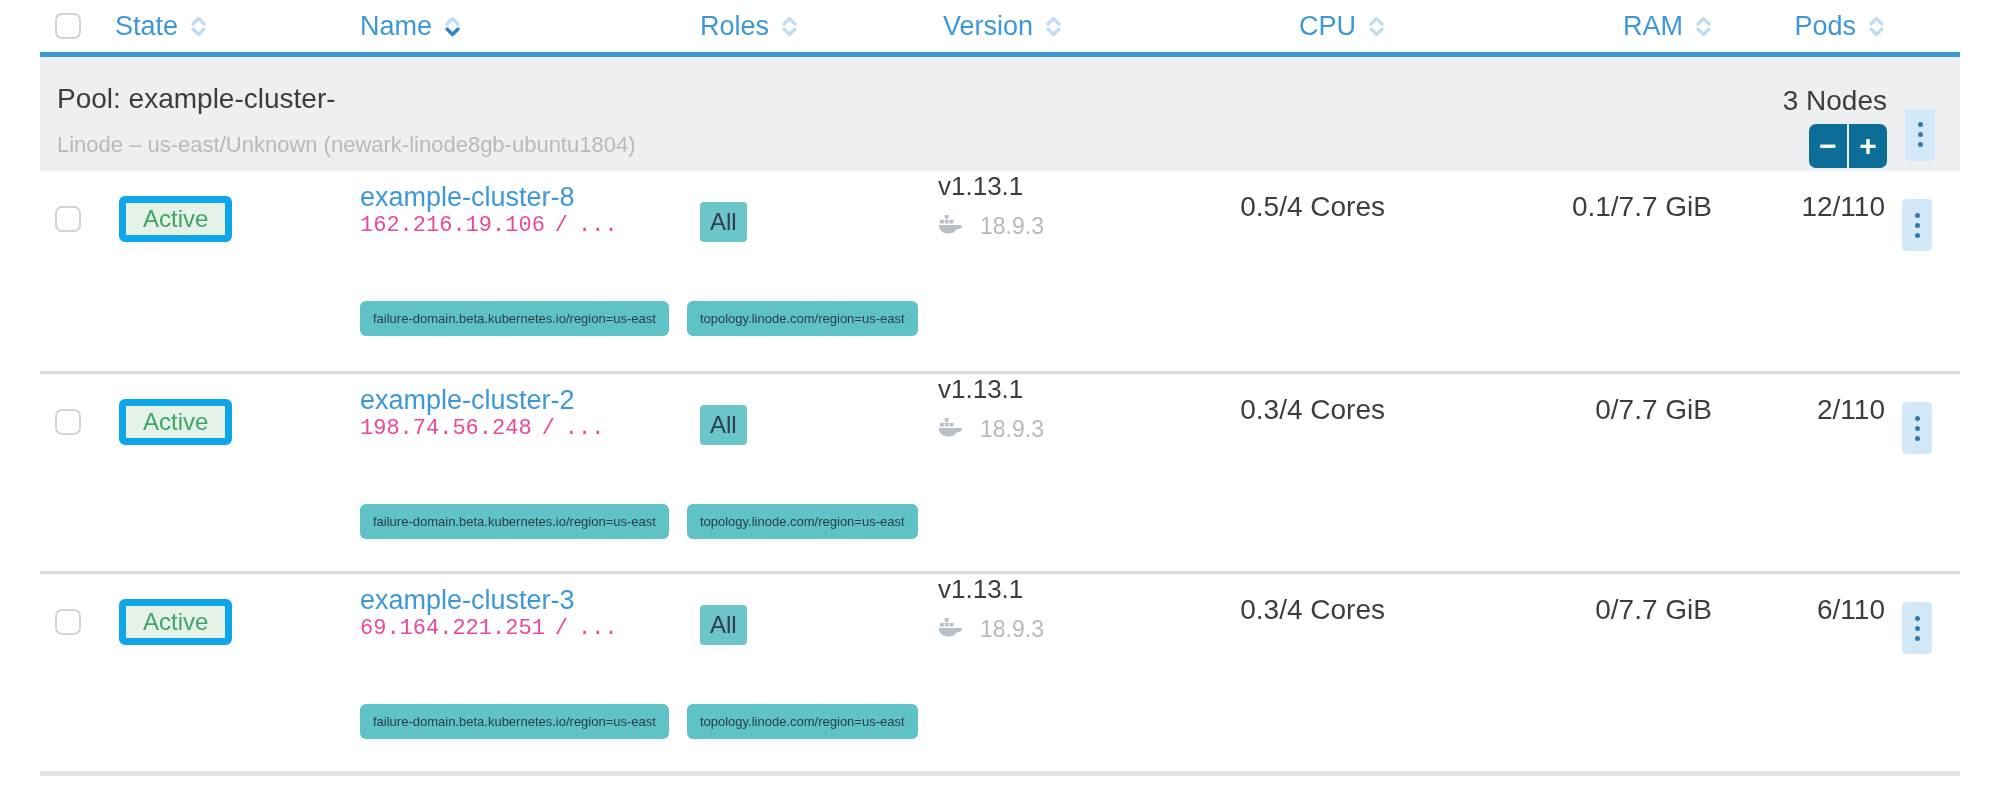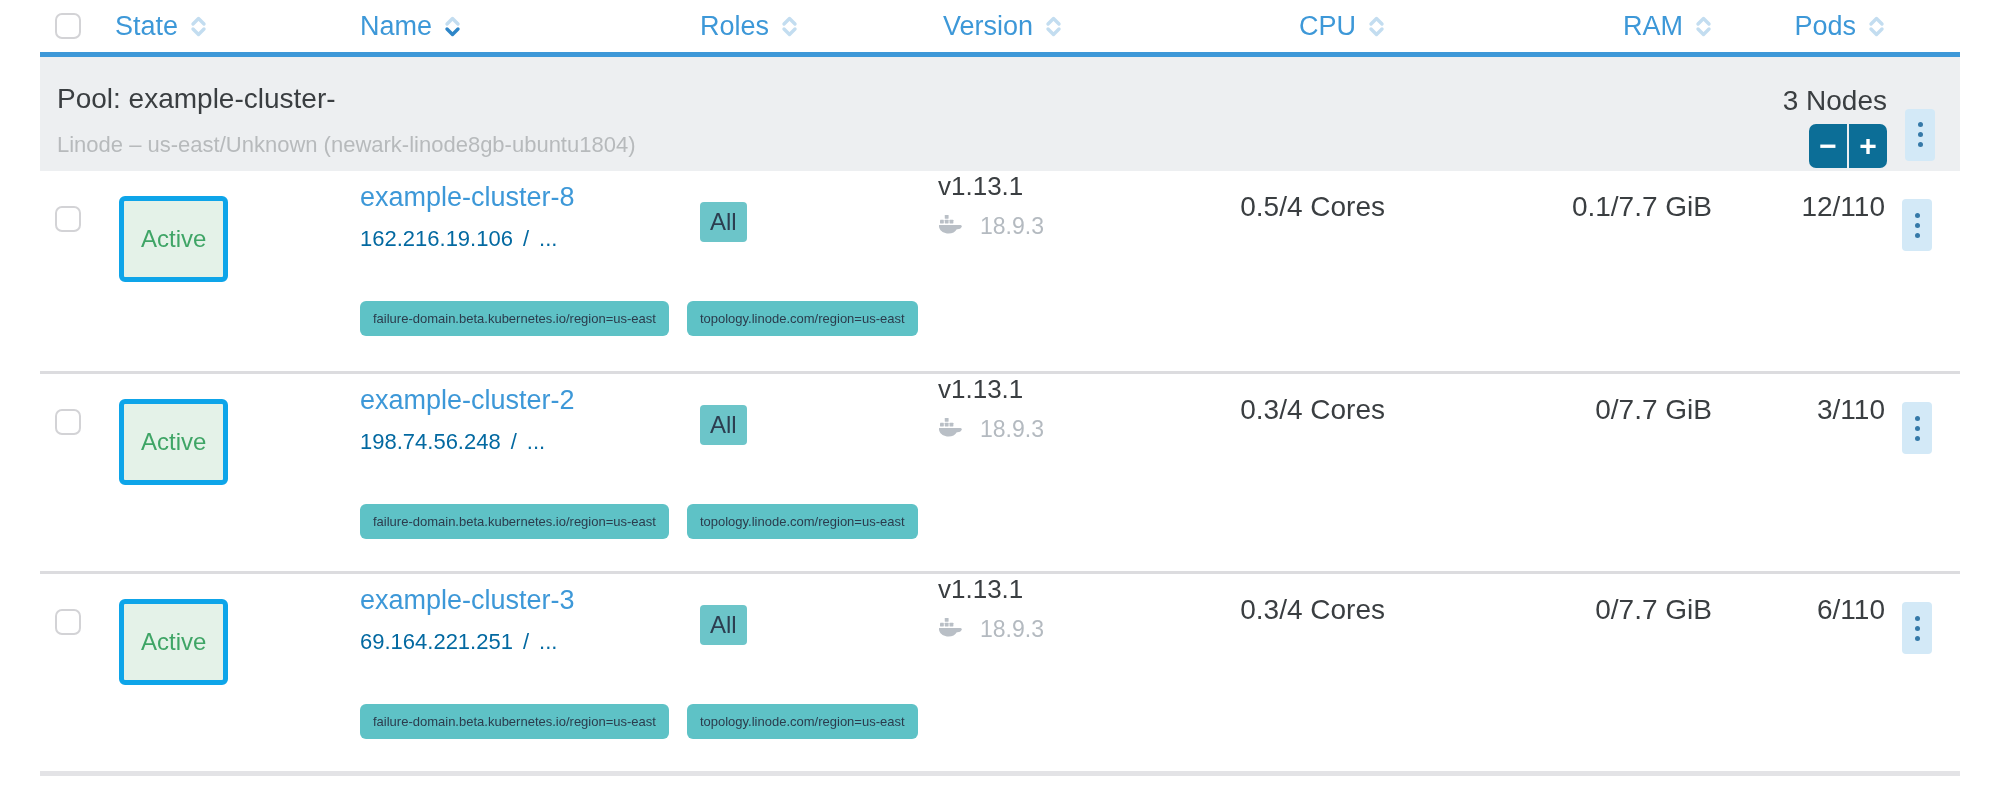--- a/index.html
+++ b/index.html
@@ -78,27 +78,27 @@
   
   .node-row {
     height: 200px;
     grid-template-rows: 128px 72px;
   }
   .node-row.divided { border-top: 3px solid #dcdcdf; }
 
   .c-check { padding: 35px 0 0 15px; }
   .c-state { padding: 25px 0 0 4px; }
   .badge-active {
-    display: inline-block; padding: 24px 17px;
+    display: inline-block; padding: 2px 17px;
     font-size: 24px; color: #3fa566;
-    background: #e4f2e8; border: 5px solid #0ea5e9; border-radius: 6px;
+    background: #e4f2e8; border: 7px solid #0ea5e9; border-radius: 6px;
   }
   .c-name { padding-top: 11px; }
   .name-link { color: #3d98d8; font-size: 27px; text-decoration: none; cursor: pointer; }
-  .ip-line { margin-top: 13px; color: #0369a1; font-size: 22px; }
+  .ip-line { color: #ec4899; font-size: 22px; font-family: Liberation Mono, monospace; }
   .ip-line .sep { margin: 0 10px; }
   .c-roles { padding: 31px 0 0 5px; }
   .badge-all {
     display: inline-block; background: #6cc5c9; color: #2c3e50;
     font-size: 24px; padding: 6px 10px; border-radius: 4px;
   }
   .c-version { padding-top: 0; }
   .version-k8s { font-size: 26px; color: #3a3e41; }
   .version-docker {
     margin-top: 11px; color: #b4bac0; font-size: 23px;
@@ -289,21 +289,21 @@
                 <rect x="12" y="7" width="4" height="4" rx="0.5"></rect>
                 <rect x="7" y="2" width="4" height="4" rx="0.5"></rect>
                 <path d="M1 12.5h21.5c1.6 0 2.8.7 2.3 1.9-.9 2-3 2.9-5.2 2.6-1.6 2.9-4.6 4.5-8.6 4.5-4.8 0-8.6-2.3-9.8-6-.3-1-.4-2-.2-3z"></path>
               </g>
             </svg></span>
         <span>18.9.3</span>
       </div>
     </div>
     <div class="c-num">0.3/4 Cores</div>
     <div class="c-num">0/7.7 GiB</div>
-    <div class="c-num">3/110</div>
+    <div class="c-num">2/110</div>
     <div class="c-actions">
       <button class="kebab">
           <i></i>
           <i></i>
           <i></i>
         </button>
     </div>
     <div class="tags">
       <span class="tag">failure-domain.beta.kubernetes.io/region=us-east</span>
       <span class="tag">topology.linode.com/region=us-east</span>

